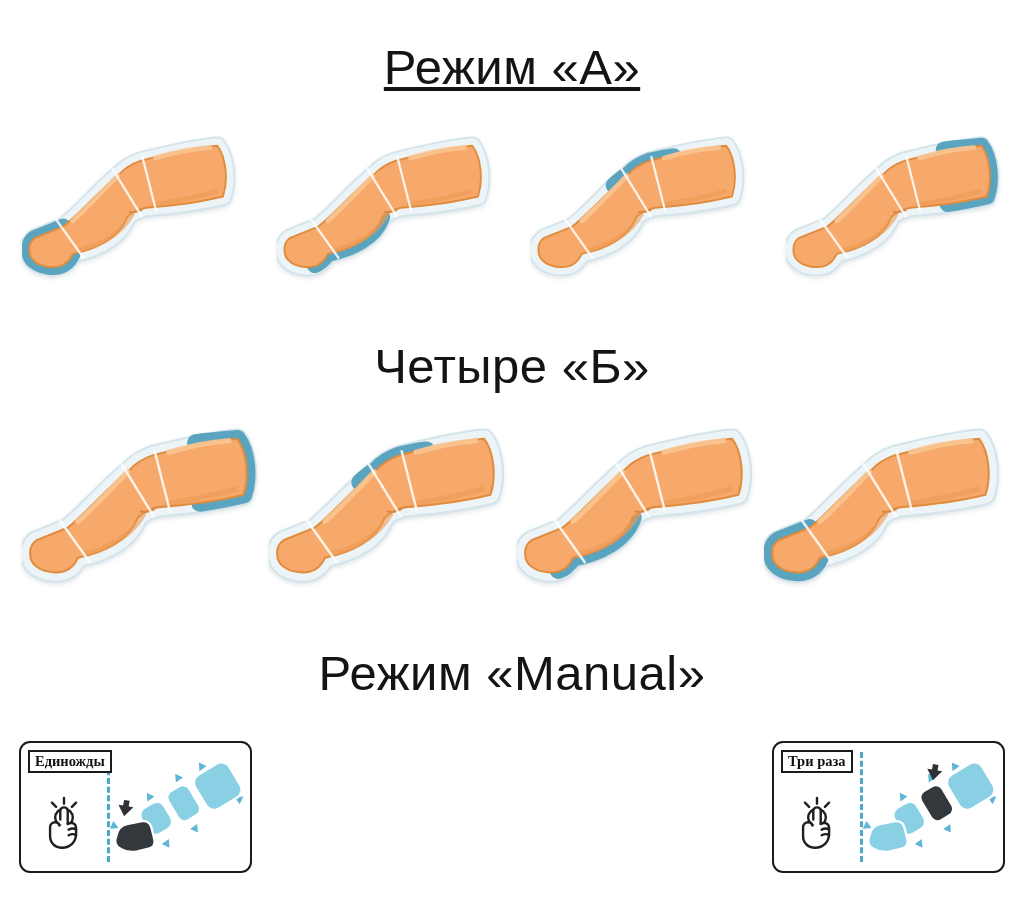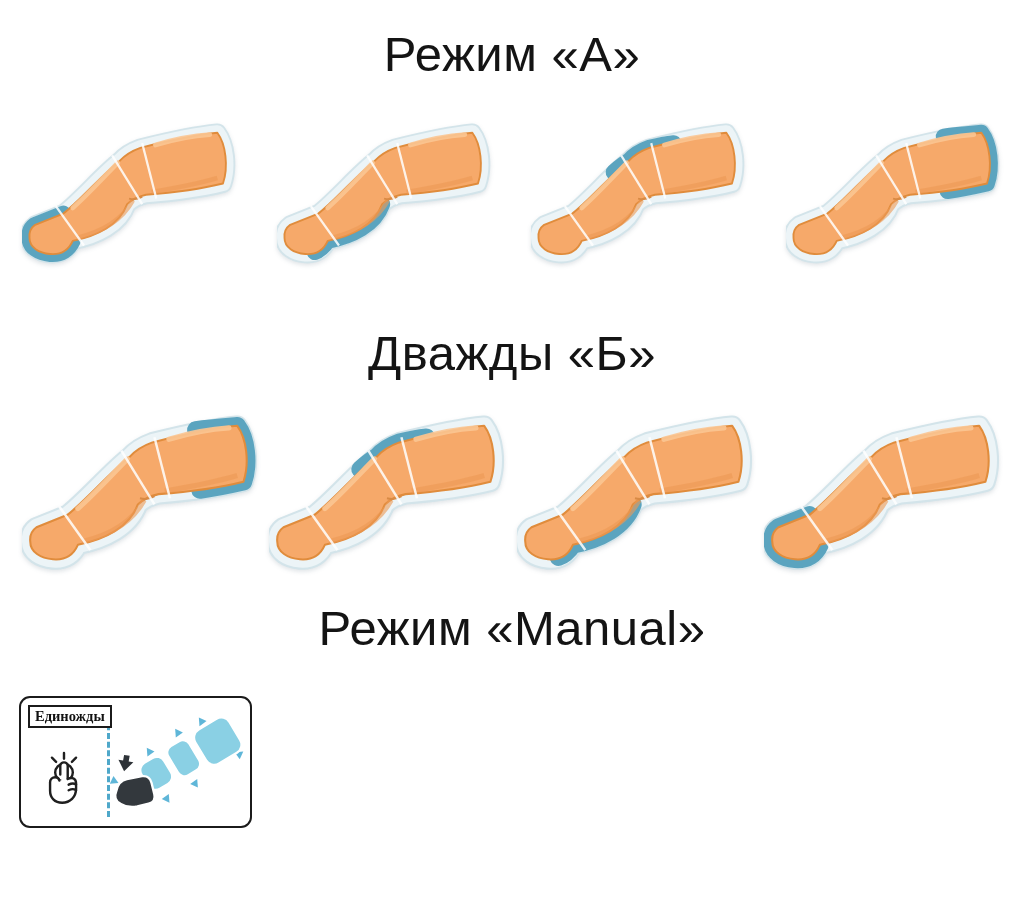--- a/index.html
+++ b/index.html
@@ -10,23 +10,23 @@
     font-family:"Liberation Sans", sans-serif;
     overflow:hidden;
   }
   .defs-svg { position:absolute; width:0; height:0; overflow:hidden; }
 
   .title {
     margin:0; text-align:center;
     font-size:49px; font-weight:400; color:#141414;
     letter-spacing:0.5px;
   }
-  #title-a { padding-top:26px; }
+  #title-a { padding-top:39px;text-decoration:underline; }
   #title-b { margin-top:56px; }
-  #title-manual { margin-top:24px; }
+  #title-manual { margin-top:56px; }
 
   .leg-row {
     width:980px; margin:0 auto;
     display:flex; justify-content:space-between; align-items:center;
   }
   .row-a { margin-top:32px; }
   .row-b { margin-top:24px; }
   .leg-box svg { display:block; filter:drop-shadow(0 2px 2px rgba(40,70,90,.14)); }
   .row-a .leg-box svg { width:216px; height:155px; }
   .row-b .leg-box svg { width:238px; height:171px; }
@@ -163,21 +163,21 @@
           <use href="#leg-shape"></use>
         </svg>
     </div>
     <div class="leg-box" data-highlight="thigh">
       <svg viewBox="0 0 230 165">
           <use href="#leg-shape"></use>
         </svg>
     </div>
   </div>
 
-  <h1 class="title" id="title-b">Дважды «Б»</h1>
+  <h1 class="title" id="title-b">Четыре «Б»</h1>
   <div class="leg-row row-b">
     <div class="leg-box" data-highlight="thigh">
       <svg viewBox="0 0 230 165">
           <use href="#leg-shape"></use>
         </svg>
     </div>
     <div class="leg-box" data-highlight="knee">
       <svg viewBox="0 0 230 165">
           <use href="#leg-shape"></use>
         </svg>
@@ -204,16 +204,28 @@
         </svg>
       <div class="dash-divider"></div>
       <div class="cuff" data-dark="foot">
         <svg viewBox="0 0 150 118">
             <use href="#cuff-leg"></use>
           </svg>
       </div>
     </div>
 
 
+    <div class="manual-card">
+      <div class="card-label">Три раза</div>
+      <svg class="hand-icon" viewBox="0 0 56 64">
+          <use href="#hand-icon"></use>
+        </svg>
+      <div class="dash-divider"></div>
+      <div class="cuff" data-dark="knee">
+        <svg viewBox="0 0 150 118">
+            <use href="#cuff-leg"></use>
+          </svg>
+      </div>
+    </div>
 
 
   </div>
 </div>
 
 </body></html>

